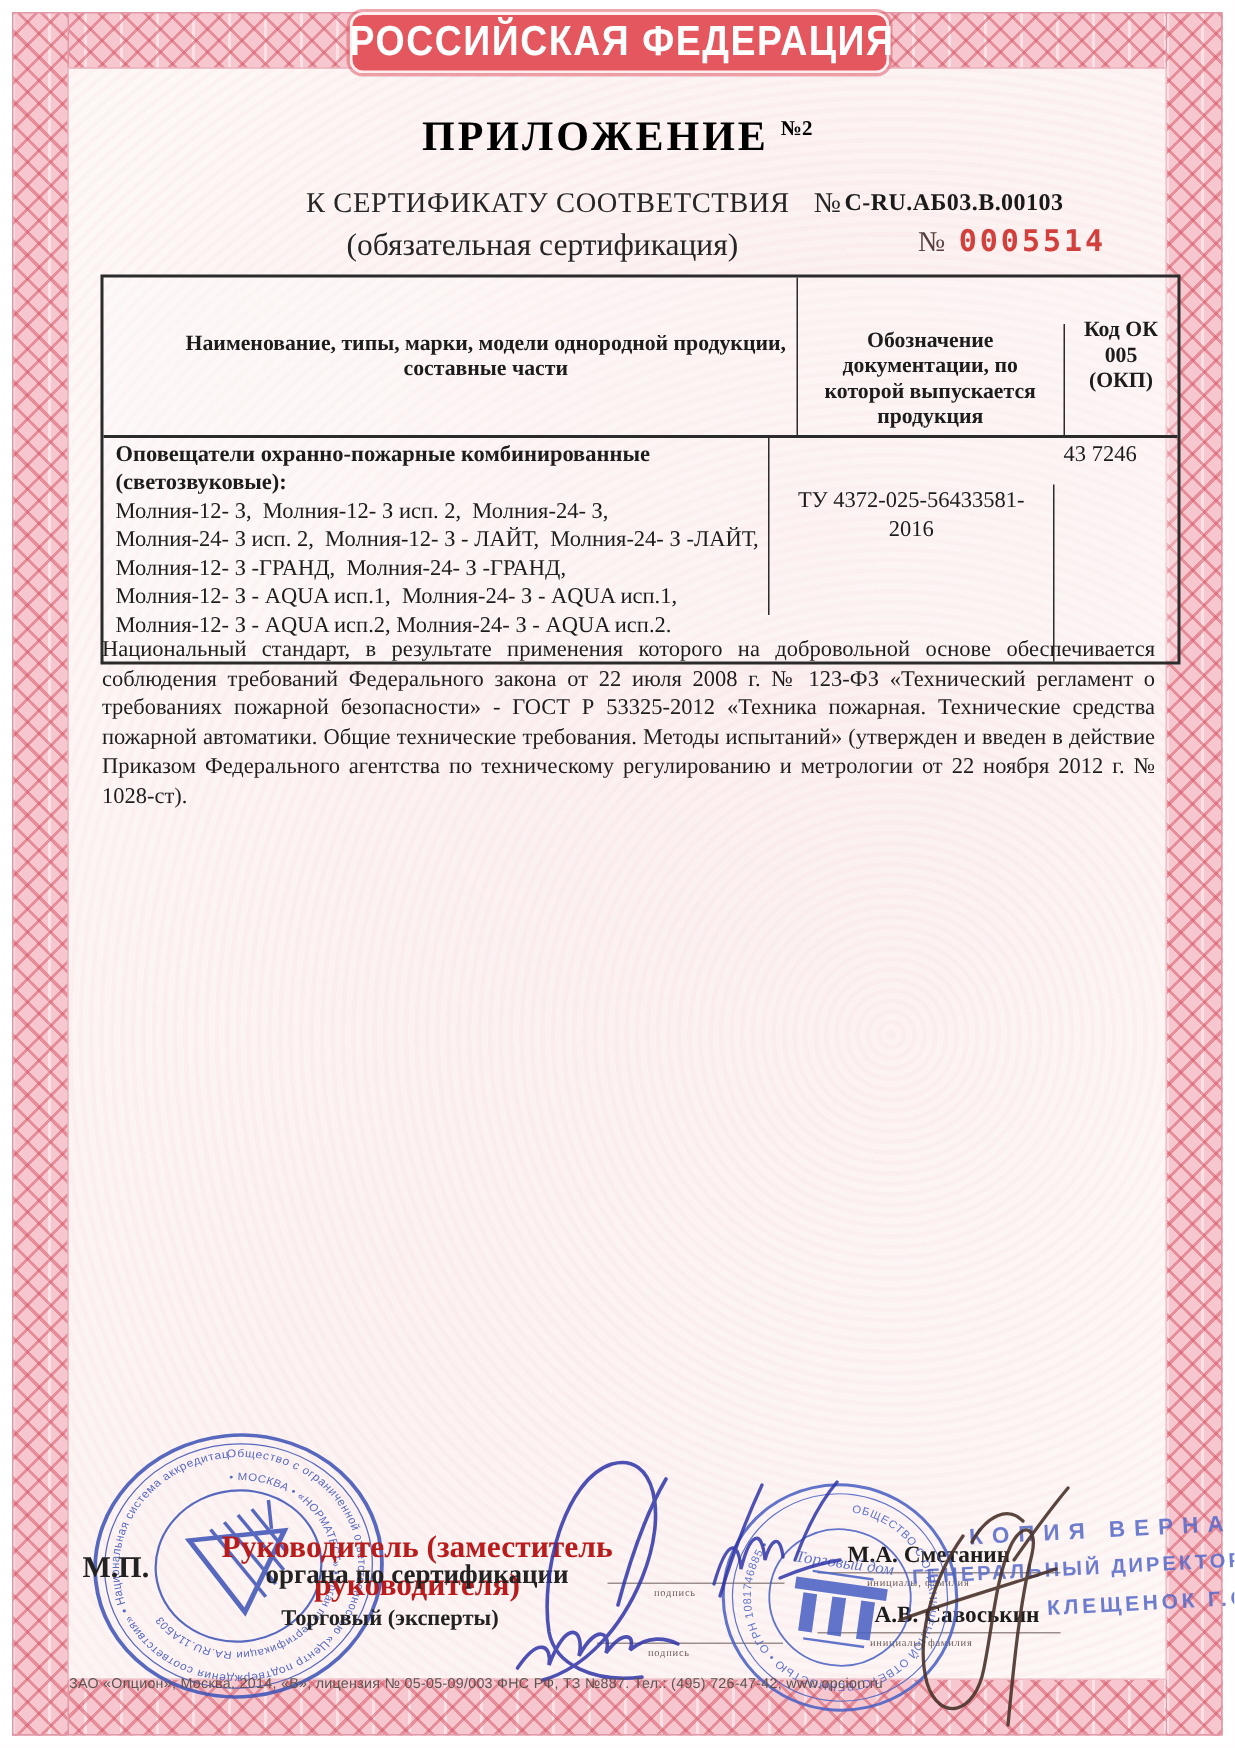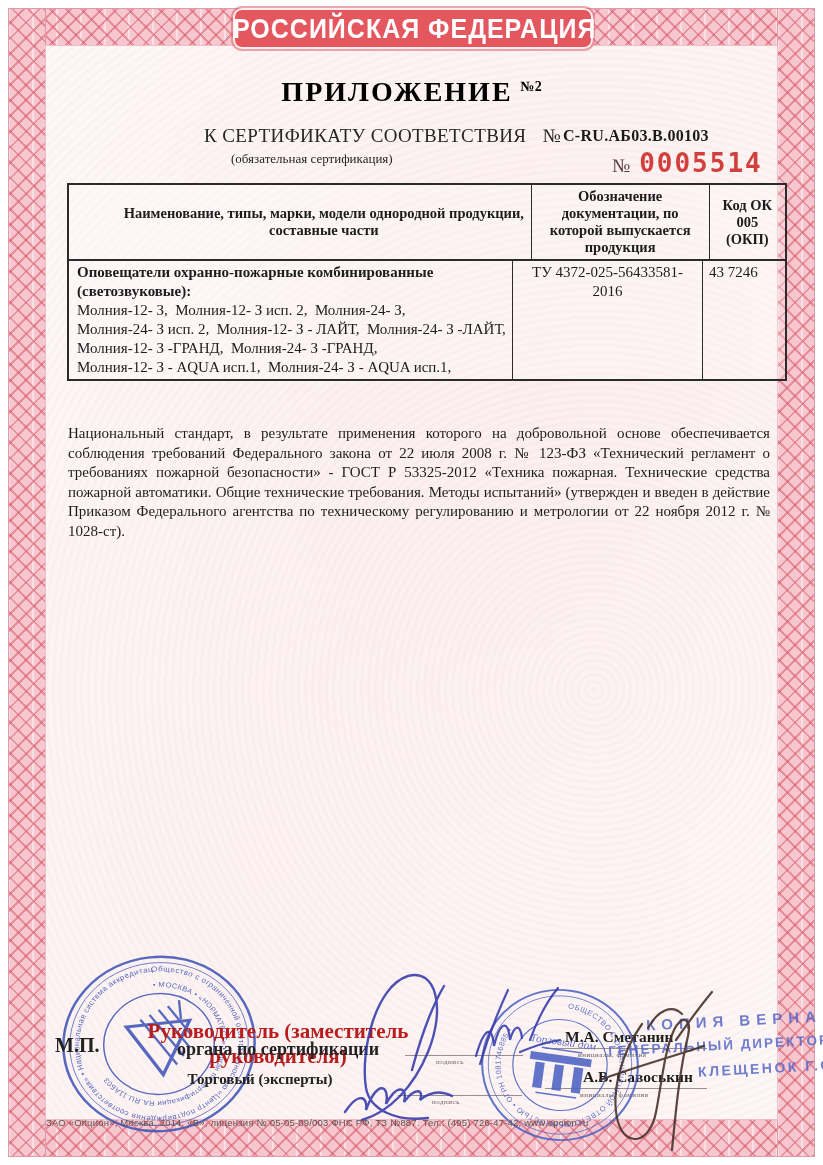--- a/index.html
+++ b/index.html
@@ -30,32 +30,32 @@
     box-shadow: inset 0 0 0 2px rgba(255,255,255,0.9), 0 0 0 2px rgba(222,93,105,0.55);
     display:flex;align-items:center;justify-content:flex-start;}
   .banner-text{color:#fff;font-family:"Liberation Sans",sans-serif;font-weight:bold;font-size:25px;letter-spacing:1px;transform:scaleY(1.12);white-space:nowrap;}
 
   
   .title{position:absolute;top:76px;left:0;width:100%;text-align:center;font-size:28px;font-weight:bold;letter-spacing:2px;color:#000000;}
   .title .num{font-size:14px;vertical-align:10px;letter-spacing:0;margin-left:8px;}
   .subtitle{position:absolute;left:204px;top:125px;font-size:19px;letter-spacing:0.4px;color:#262626;}
   .subtitle .nosign{margin-left:16px;}
   .certnum{position:absolute;left:563px;top:127px;font-size:16px;font-weight:bold;letter-spacing:0.3px;color:#1a1a1a;}
-  .certtype{position:absolute;left:231px;top:151px;font-size:13px;color:#262626;}
+  .certtype{position:absolute;left:231px;top:151px;font-size:21px;color:#262626;}
   .serial{position:absolute;left:612px;top:148px;white-space:nowrap;}
   .serial .nosign{font-size:19px;color:#55403e;margin-right:9px;}
-  .serial .digits{font-family:"DejaVu Sans Mono",monospace;font-size:26px;font-weight:bold;color:#d2403e;letter-spacing:2px;}
+  .serial .digits{font-family:"DejaVu Sans Mono",monospace;font-size:20px;font-weight:bold;color:#d2403e;letter-spacing:2px;}
 
   
   .cert-table{position:absolute;left:67px;top:183px;width:716px;border:2px solid #2b2b2b;background:rgba(255,255,255,0.25);}
   .t-row{display:flex;}
   .t-head{border-bottom:2px solid #2b2b2b;font-weight:bold;text-align:center;padding-left:48px;}
   .cell{box-sizing:border-box;font-size:14.5px;line-height:17px;padding:3px 6px;}
   .c1{width:444px;border-right:1.5px solid #2b2b2b;}
-  .c2{width:190px;border-right:1.5px solid #2b2b2b;}
+  .c2{width:190px;border-right:1.5px solid #2b2b2b;margin-top:31px;}
   .c3{width:80px;}
   .t-head .cell{display:flex;align-items:center;justify-content:center;min-height:49px;}
   .t-body .cell{font-size:15px;line-height:19px;padding-top:2px;height:118px;}
   .t-body .c1{padding-left:8px;}
   .t-body .c2{text-align:center;}
   .prod-title{font-weight:bold;white-space:pre-wrap;}
   .prod-line{white-space:pre-wrap;}
 
   
   .bodytext{position:absolute;left:68px;top:424px;width:702px;font-size:15px;line-height:19.5px;text-align:justify;color:#1d1d1d;}
@@ -126,20 +126,21 @@
       <div class="cell c2">Обозначение документации, по которой выпускается продукция</div>
       <div class="cell c3">Код ОК 005 (ОКП)</div>
     </div>
     <div class="t-row t-body">
       <div class="cell c1">
         <div class="prod-title">Оповещатели охранно-пожарные комбинированные (светозвуковые):</div>
         <div class="prod-line">Молния-12- З,  Молния-12- З исп. 2,  Молния-24- З,</div>
         <div class="prod-line">Молния-24- З исп. 2,  Молния-12- З - ЛАЙТ,  Молния-24- З -ЛАЙТ,</div>
         <div class="prod-line">Молния-12- З -ГРАНД,  Молния-24- З -ГРАНД,</div>
         <div class="prod-line">Молния-12- З - AQUA исп.1,  Молния-24- З - AQUA исп.1,</div>
+        <div class="prod-line">Молния-12- З - AQUA исп.2, Молния-24- З - AQUA исп.2.</div>
       </div>
       <div class="cell c2">ТУ 4372-025-56433581-2016</div>
       <div class="cell c3">43 7246</div>
     </div>
   </div>
 
   <div class="bodytext">Национальный стандарт, в результате применения которого на добровольной основе обеспечивается соблюдения требований Федерального закона от 22 июля 2008 г. № 123-ФЗ «Технический регламент о требованиях пожарной безопасности» - ГОСТ Р 53325-2012 «Техника пожарная. Технические средства пожарной автоматики. Общие технические требования. Методы испытаний» (утвержден и введен в действие Приказом Федерального агентства по техническому регулированию и метрологии от 22 ноября 2012 г. № 1028-ст).</div>
 
   <svg class="seal seal-left" viewBox="0 0 190 190" preserveAspectRatio="none">
     <defs>

